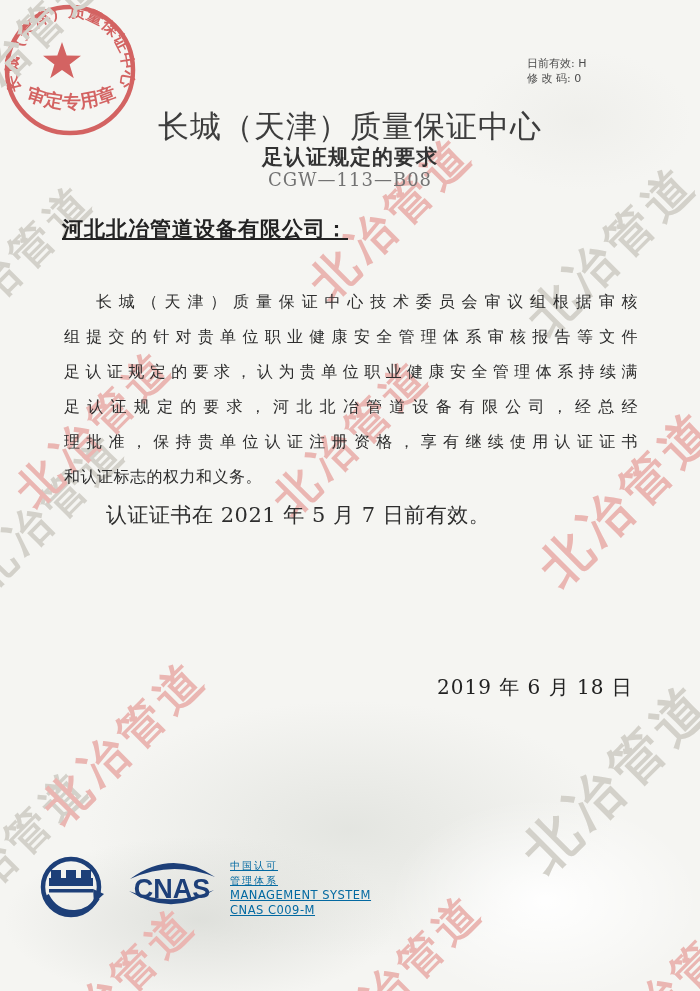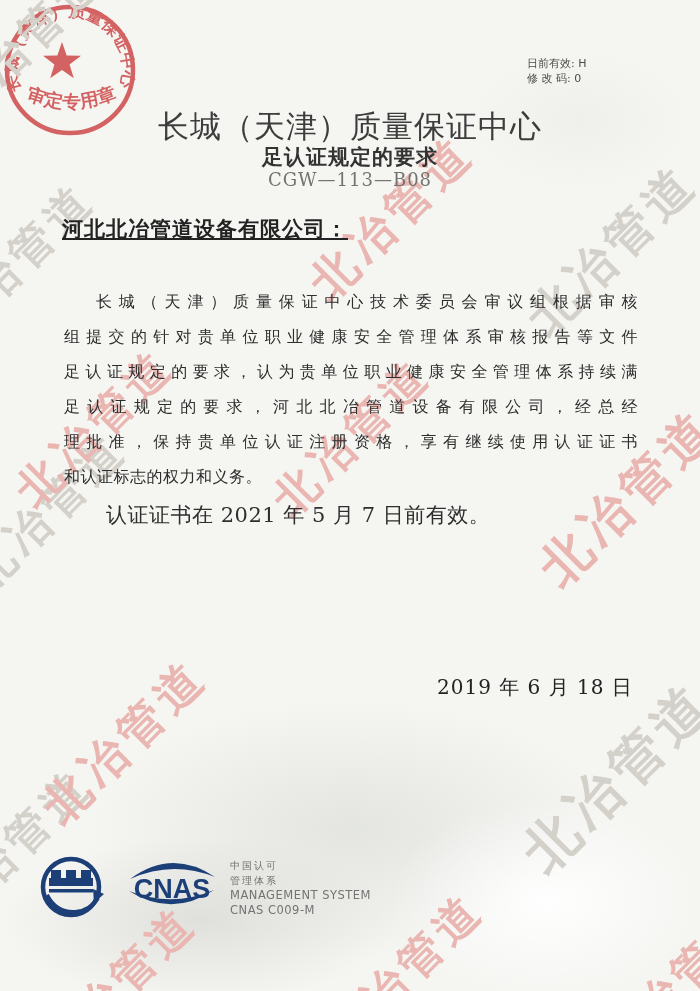--- a/index.html
+++ b/index.html
@@ -78,21 +78,22 @@
     z-index:4;
   }
   .seal{left:458px;top:618px;z-index:3;opacity:.88;}
 
   .footer-logos{position:absolute;left:0;top:850px;width:700px;height:120px;z-index:2;}
   .gw-logo{position:absolute;left:34px;top:6px;}
   .cnas-logo{position:absolute;left:124px;top:5px;}
   .accred-text{
     position:absolute;left:230px;top:8px;
     font-family:"DejaVu Sans","Liberation Sans",sans-serif;
-    color:#737373;
+    color:#0369a1;
+    text-decoration:underline;
   }
   .accred-text .cn{font-size:10px;line-height:15px;letter-spacing:2px;}
   .accred-text .en{font-size:11.5px;line-height:15px;letter-spacing:.5px;}
 </style>
 </head>
 <body>
 
 <div class="page">
 
   

